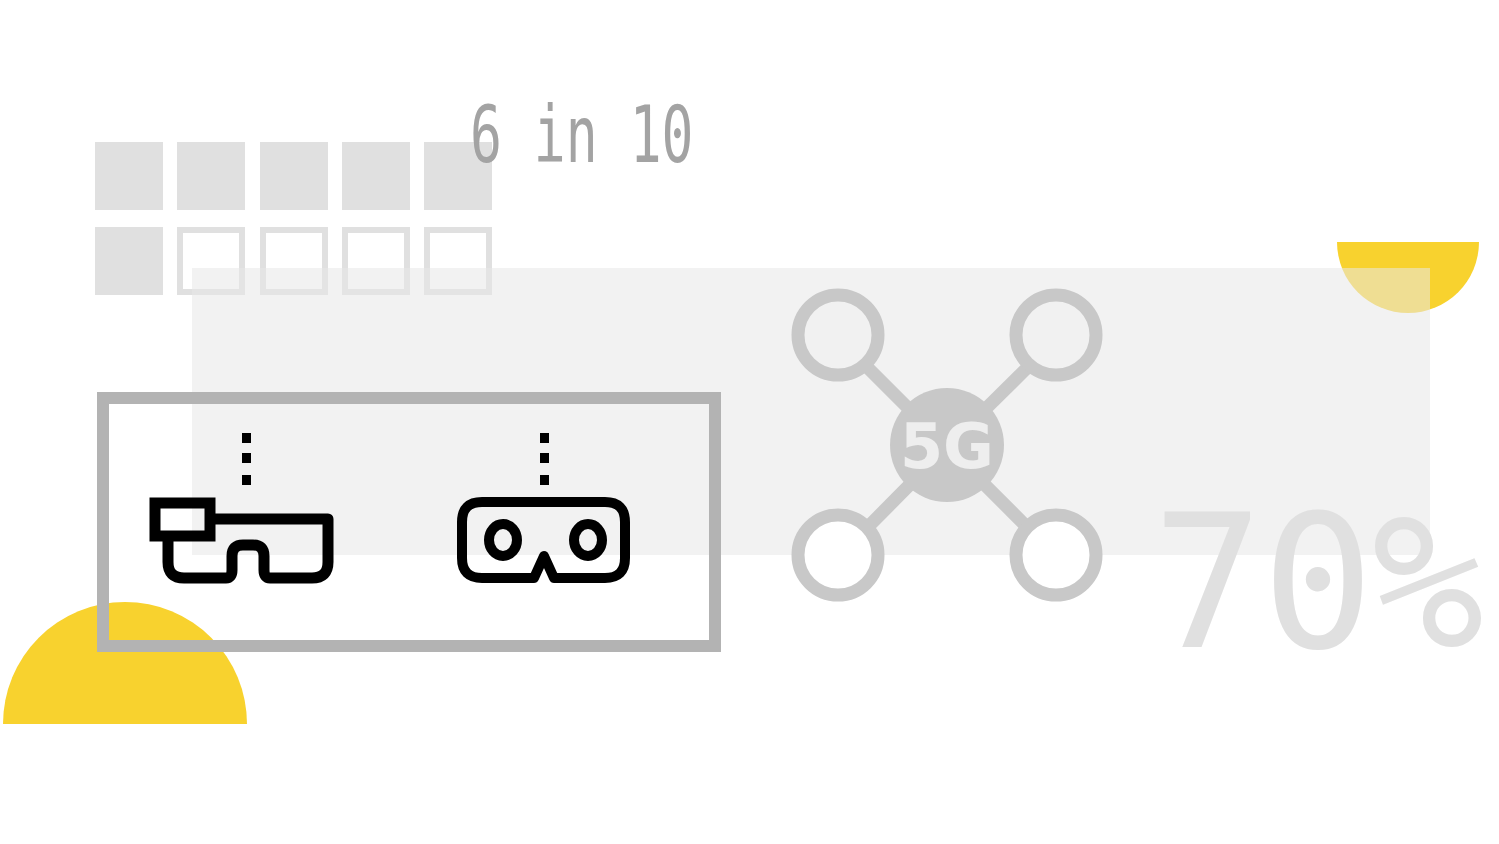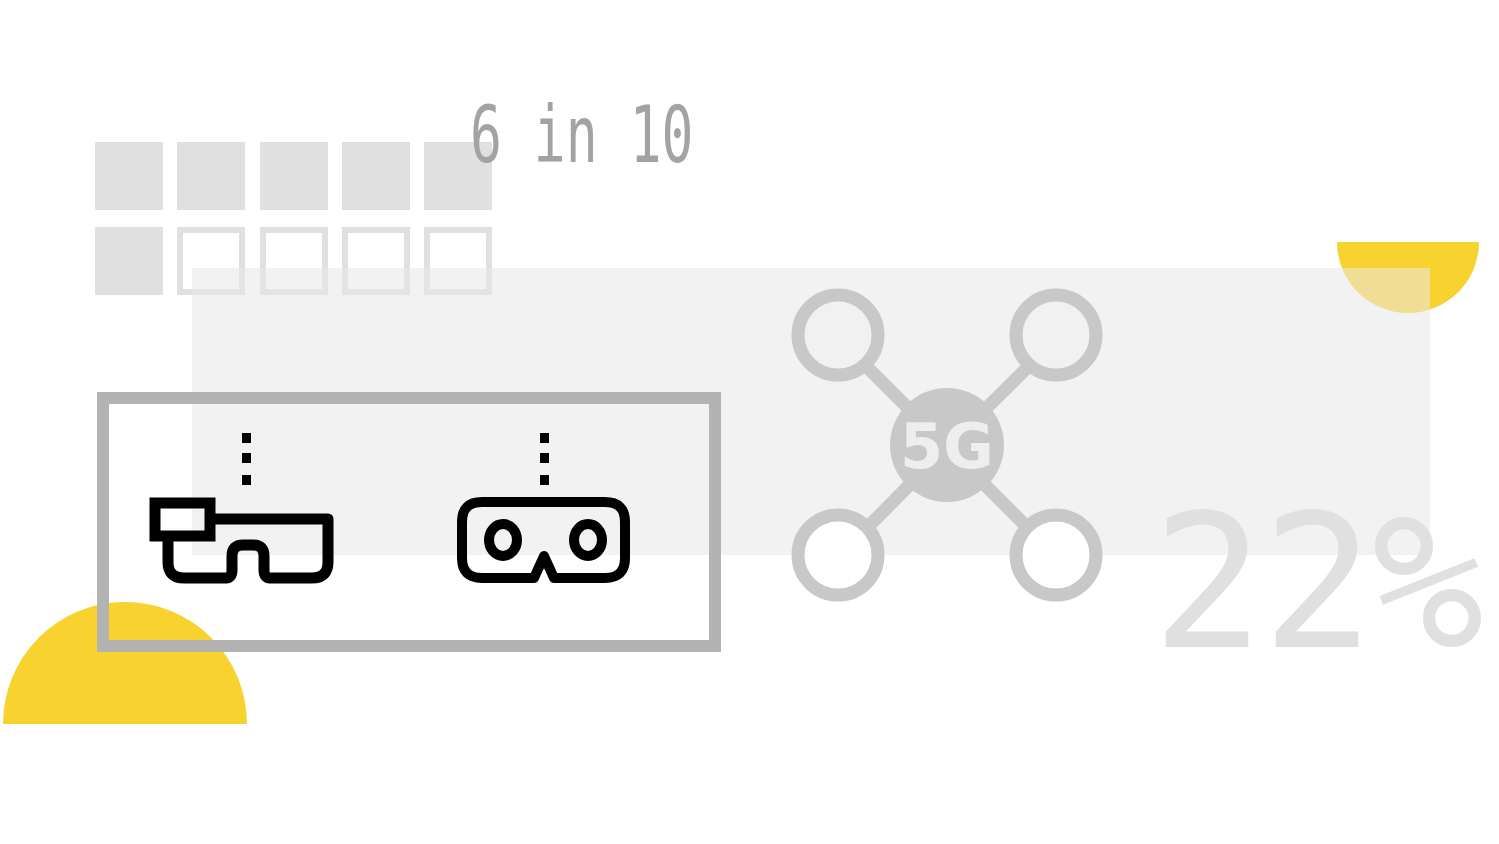--- a/index.html
+++ b/index.html
@@ -74,13 +74,13 @@
     <line x1="250" y1="250" x2="162" y2="162"></line>
     <circle cx="53" cy="50" r="40" fill="#f1f1f1"></circle>
     <circle cx="271" cy="50" r="40" fill="#f1f1f1"></circle>
     <circle cx="53" cy="270" r="40" fill="#ffffff"></circle>
     <circle cx="271" cy="270" r="40" fill="#ffffff"></circle>
   </g>
   <circle cx="162" cy="160" r="57" fill="#c8c8c8"></circle>
   <text x="162" y="183" text-anchor="middle" font-family="DejaVu Sans, sans-serif" font-weight="bold" font-size="62" fill="#eeeeee">5G</text>
 </svg>
 
-<div class="abs stat-big">22%</div>
+<div class="abs stat-big">70%</div>
 
 </body></html>

